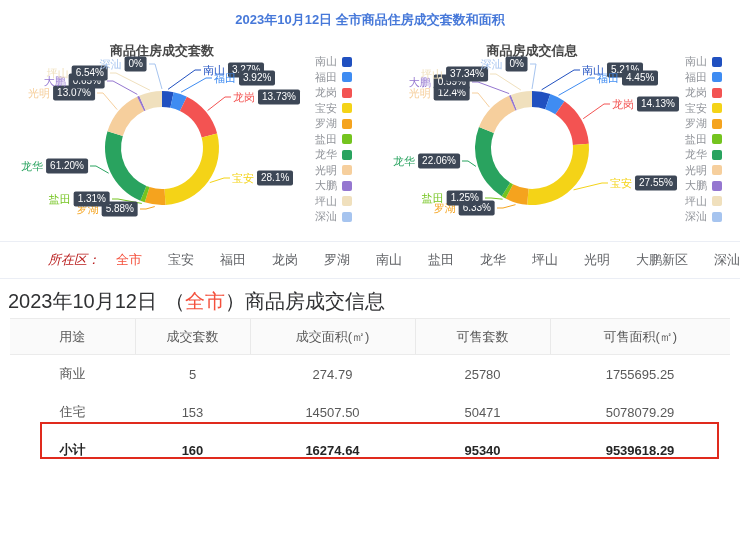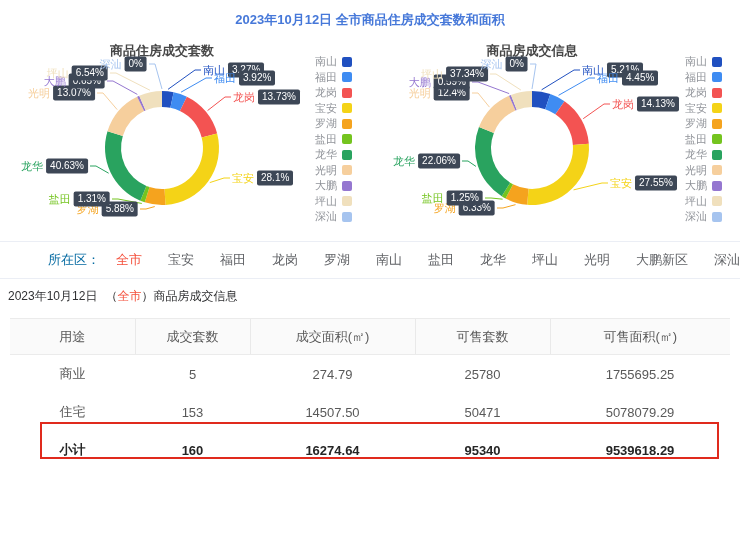--- a/index.html
+++ b/index.html
@@ -18,25 +18,25 @@
   .pie-label.side-r{transform:translateY(-50%);}
   .pie-label.side-l{transform:translate(-100%,-50%);}
   .pl-badge{background:#3d4756;color:#fff;font-size:10px;padding:1px 4px;border-radius:2px;line-height:1.25;}
   .legend{position:absolute;top:16px;right:18px;display:flex;flex-direction:column;gap:4.5px;align-items:flex-end;}
   .legend-item{display:flex;align-items:center;gap:5px;cursor:pointer;height:11px;}
   .legend-label{font-size:11px;color:#909399;line-height:11px;}
   .legend-swatch{width:10px;height:10px;border-radius:2px;display:inline-block;}
   .filter-bar{position:absolute;top:241px;left:0;width:740px;height:38px;box-sizing:border-box;
         border-top:1px solid #ebeef5;border-bottom:1px solid #ebeef5;
         display:flex;align-items:center;padding-left:48px;font-size:13px;}
-  .filter-label{color:#0369a1;margin-right:16px;}
+  .filter-label{color:#b91c1c;margin-right:16px;font-style:italic;}
   .tabs{display:flex;gap:26px;}
   .tab{color:#606266;cursor:pointer;}
   .tab.active{color:#f4503c;}
-  .section-title{position:absolute;top:288px;left:8px;font-size:12px;color:#303133;}
+  .section-title{position:absolute;top:288px;left:8px;font-size:20px;color:#303133;}
   .section-scope{color:#f4503c;}
   .st-paren{margin-left:8px;}
   .table-wrap{position:absolute;top:318px;left:10px;width:720px;}
   table{border-collapse:collapse;table-layout:fixed;width:720px;font-size:13px;}
   thead th{height:33px;background:#fafafa;font-weight:normal;color:#595959;
         border-top:1px solid #ebebeb;border-bottom:1px solid #ebebeb;border-left:1px solid #e9e9e9;}
   thead th:first-child{border-left:none;}
   tbody td{height:36px;text-align:center;color:#595959;}
   tbody tr.zebra{background:#f7f8fa;}
   tbody tr.bold td{font-weight:bold;color:#262626;}
@@ -96,21 +96,21 @@
           <div class="pie-label side-l" style="left: 138px; top: 169px;">
             <span class="pl-name" style="color: rgb(245, 163, 30);">罗湖</span>
             <span class="pl-badge">5.88%</span>
           </div>
           <div class="pie-label side-l" style="left: 110px; top: 159px;">
             <span class="pl-name" style="color: rgb(116, 196, 31);">盐田</span>
             <span class="pl-badge">1.31%</span>
           </div>
           <div class="pie-label side-l" style="left: 88px; top: 126px;">
             <span class="pl-name" style="color: rgb(41, 163, 95);">龙华</span>
-            <span class="pl-badge">40.63%</span>
+            <span class="pl-badge">61.20%</span>
           </div>
           <div class="pie-label side-l" style="left: 95px; top: 53px;">
             <span class="pl-name" style="color: rgb(246, 207, 157);">光明</span>
             <span class="pl-badge">13.07%</span>
           </div>
           <div class="pie-label side-l" style="left: 105px; top: 41px;">
             <span class="pl-name" style="color: rgb(149, 119, 208);">大鹏</span>
             <span class="pl-badge">0.65%</span>
           </div>
           <div class="pie-label side-l" style="left: 108px; top: 33px;">

